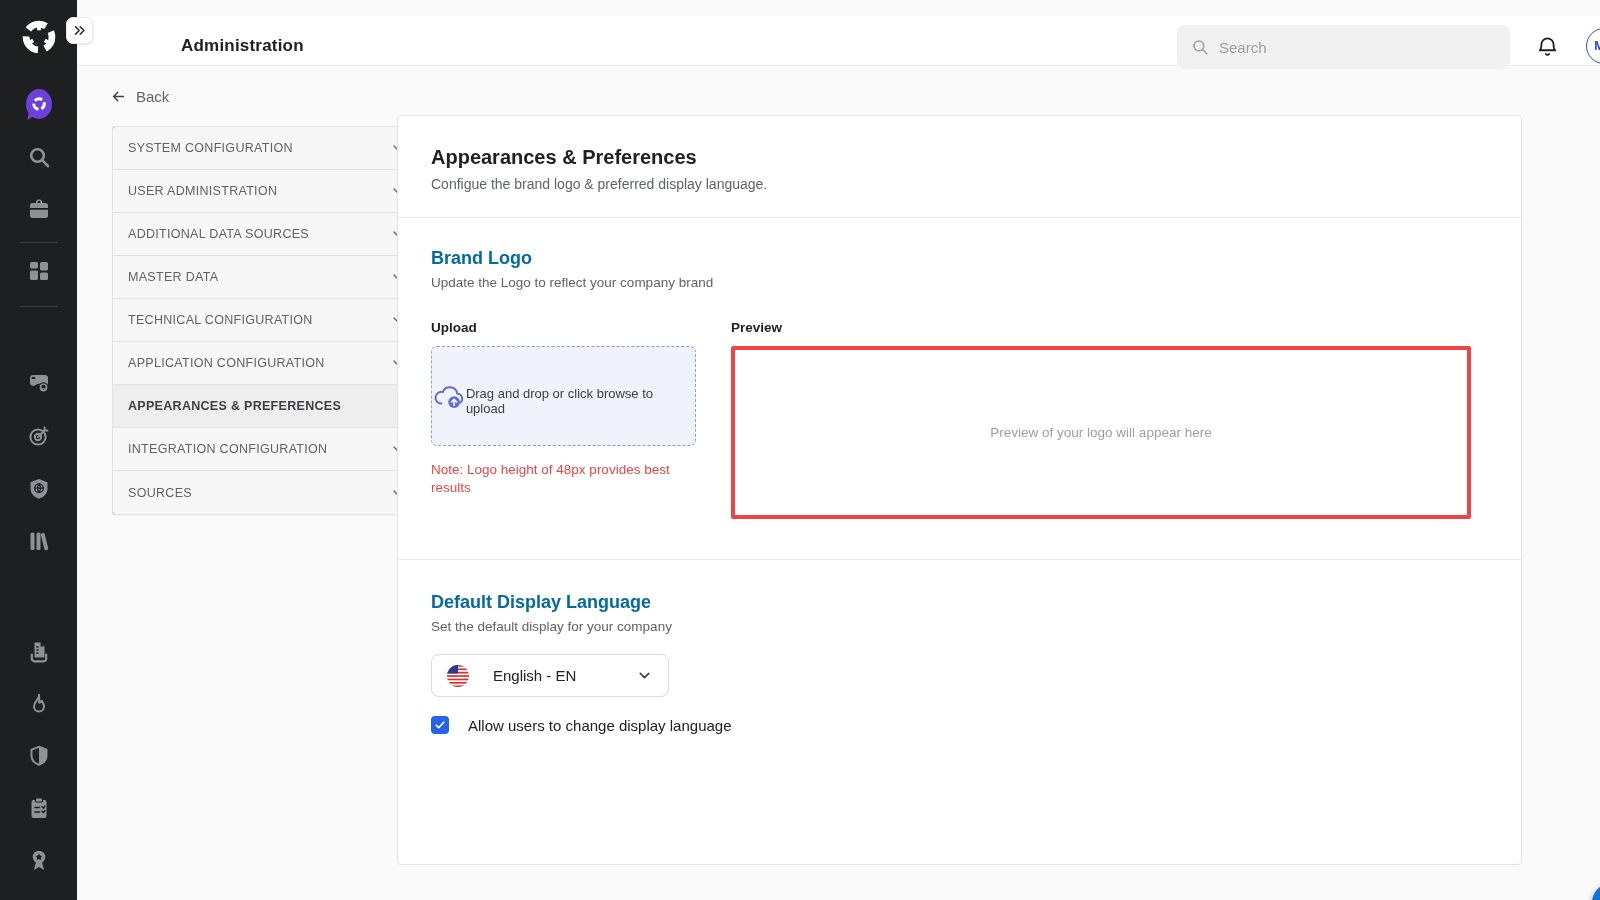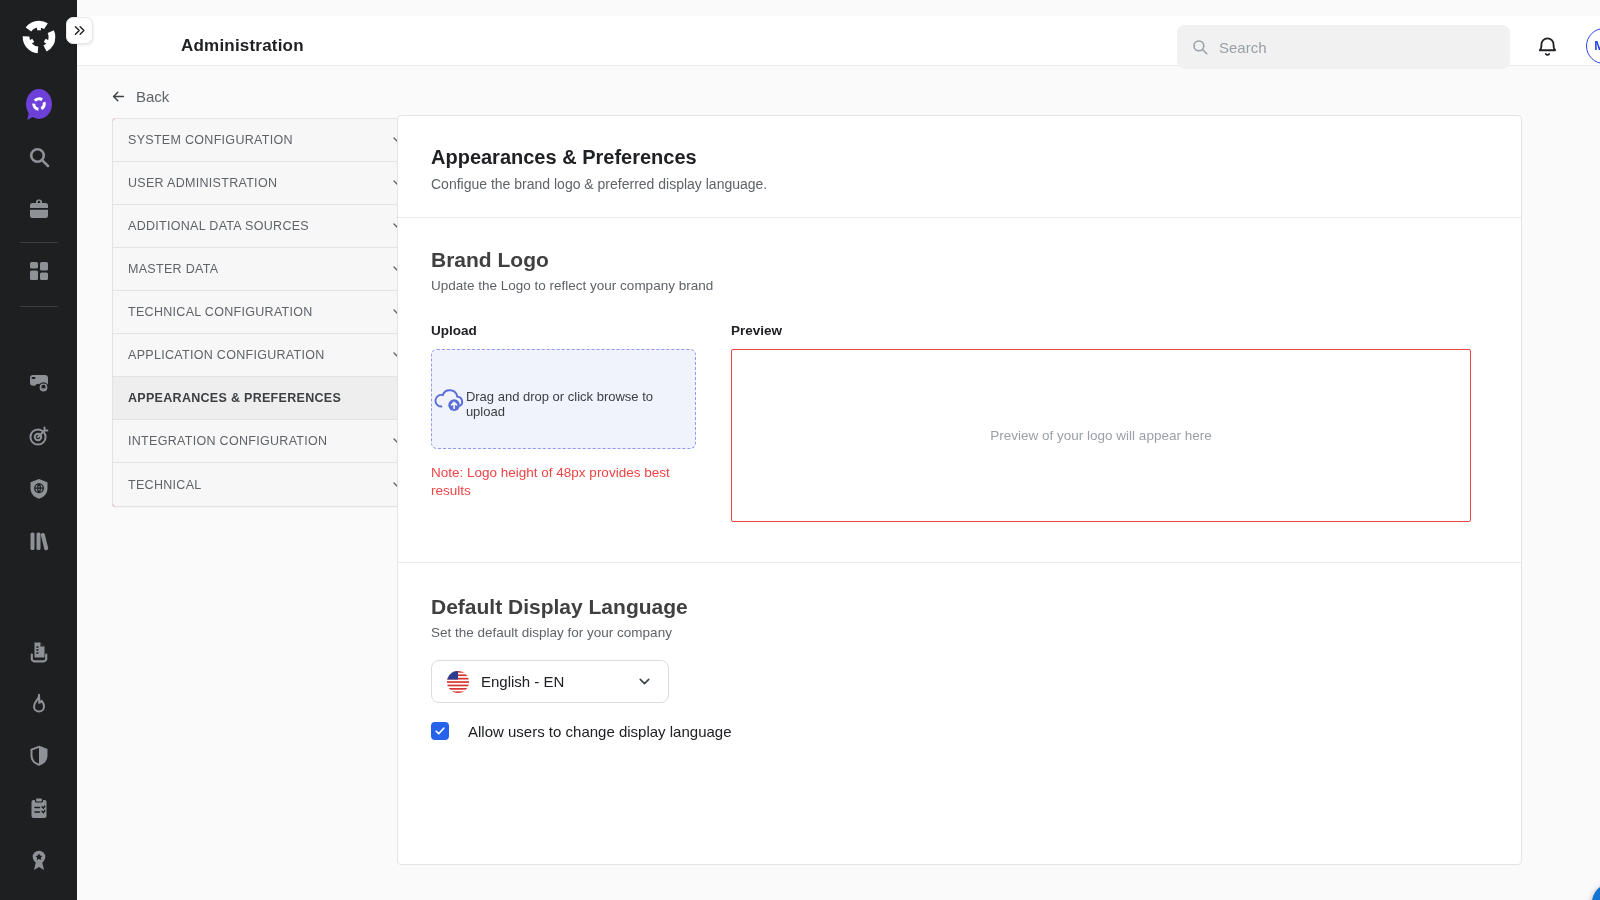--- a/index.html
+++ b/index.html
@@ -26,53 +26,53 @@
   .search-box input::placeholder { color:#9aa0a6; }
   .bell { position:absolute; left:1458px; top:18px; width:25px; height:26px; cursor:pointer; }
   .avatar { position:absolute; left:1509px; top:12px; width:36px; height:36px; border-radius:50%; border:1.6px solid #2946e5; background:#fff; display:flex; align-items:center; justify-content:center; font-size:12.5px; font-weight:700; color:#2946e5; cursor:pointer; }
 
   
   .content { position:absolute; left:77px; top:62px; right:0; bottom:0; background:#fafafa; }
   .back-link { position:absolute; left:33px; top:26px; display:flex; align-items:center; gap:9px; color:#5f6368; font-size:15px; cursor:pointer; }
   .back-link svg { width:17px; height:17px; }
 
   
-  .accordion { position:absolute; left:35px; top:56px; width:310px; border:1px solid #e3e3e3; border-radius:3px; overflow:hidden; background:#be185d; box-shadow:0 1px 1px rgba(0,0,0,.03); }
+  .accordion { position:absolute; left:35px; top:64px; width:310px; border:1px solid #e3e3e3; border-radius:3px; overflow:hidden; background:#be185d; box-shadow:0 1px 1px rgba(0,0,0,.03); }
   .acc-item { height:43px; display:flex; align-items:center; justify-content:space-between; padding:0 15px; border-bottom:1px solid #e3e3e3; background:#f7f7f7; cursor:pointer; }
   .acc-item:last-child { border-bottom:none; }
   .acc-item .acc-label { font-size:12.5px; letter-spacing:.3px; color:#5f6368; font-weight:500; }
   .acc-item svg { width:16px; height:16px; flex:0 0 auto; }
   .acc-item.active { background:#eeeeee; }
   .acc-item.active .acc-label { font-weight:700; color:#3c4043; }
 
   
   .card { position:absolute; left:320px; top:53px; width:1125px; height:750px; background:#fff; border:1px solid #e4e4e4; border-radius:4px; }
   .card-head { padding:30px 33px 25px 33px; border-bottom:1px solid #eaeaea; }
   .card-title { font-size:20px; font-weight:700; color:#202124; }
   .card-sub { font-size:14px; color:#5f6368; margin-top:7px; }
 
   .section-1 { padding:30px 50px 40px 33px; border-bottom:1px solid #eaeaea; }
-  .sec-title { font-size:21px; font-weight:700; color:#404040; }
+  .sec-title { font-size:18px; font-weight:700; color:#0369a1; }
   .sec-sub { font-size:13.5px; color:#5f6368; margin-top:6px; }
 
   .logo-row { display:flex; margin-top:30px; }
   .upload-col { width:265px; margin-right:35px; flex:0 0 auto; }
   .col-label { font-size:13.5px; font-weight:700; color:#202124; margin-bottom:11px; }
   .upload-box { height:100px; background:#f0f2fc; border:1.5px dashed #8f9bef; border-radius:6px; display:flex; flex-direction:row; align-items:center; justify-content:center; cursor:pointer; }
   .upload-box svg { width:34px; height:27px; }
   .upload-caption { font-size:13px; color:#3c4043; margin-top:9px; }
   .upload-note { font-size:13.5px; color:#ef4444; margin-top:15px; line-height:1.35; }
   .preview-col { flex:1; }
-  .preview-box { height:173px; background:#fff; border:1px solid #ef4444; border-radius:2px; display:flex; align-items:center; justify-content:center; }
+  .preview-box { height:173px; background:#fff; border:4px solid #ef4444; border-radius:2px; display:flex; align-items:center; justify-content:center; }
   .preview-placeholder { font-size:13.5px; color:#9aa0a6; }
 
   .section-2 { padding:32px 33px; }
   .lang-select { margin-top:20px; width:238px; height:43px; border:1px solid #dadce0; border-radius:8px; background:#fff; display:flex; align-items:center; padding:0 15px; cursor:pointer; }
   .lang-select .flag { width:22px; height:22px; flex:0 0 auto; }
-  .lang-value { font-size:15px; color:#202124; margin-left:12px; }
+  .lang-value { font-size:15px; color:#202124; margin-left:24px; }
   .lang-select .chev { margin-left:auto; width:17px; height:17px; }
   .allow-row { display:flex; align-items:center; margin-top:19px; gap:19px; cursor:pointer; }
   .checkbox { width:18px; height:18px; border-radius:4px; background:#2563eb; display:flex; align-items:center; justify-content:center; flex:0 0 auto; }
   .checkbox svg { width:12px; height:12px; }
   .allow-label { font-size:15px; color:#202124; }
 
   .help-fab { position:absolute; left:1515px; top:821px; width:40px; height:40px; border-radius:50%; background:#1273d2; color:#fff; font-size:19px; font-weight:700; display:flex; align-items:center; justify-content:center; box-shadow:0 2px 6px rgba(0,0,0,.35); cursor:pointer; z-index:50; }
 </style>
 </head>
 <body>
@@ -281,21 +281,21 @@
     <div class="acc-item active">
       <span class="acc-label">APPEARANCES &amp; PREFERENCES</span>
     </div>
     <div class="acc-item">
       <span class="acc-label">INTEGRATION CONFIGURATION</span>
       <svg viewBox="0 0 24 24" fill="none" stroke="#5f6368" stroke-width="2" stroke-linecap="round">
           <path d="M6 9l6 6 6-6"></path>
         </svg>
     </div>
     <div class="acc-item">
-      <span class="acc-label">TECHNICAL</span>
+      <span class="acc-label">SOURCES</span>
       <svg viewBox="0 0 24 24" fill="none" stroke="#5f6368" stroke-width="2" stroke-linecap="round">
           <path d="M6 9l6 6 6-6"></path>
         </svg>
     </div>
   </div>
 
   <div class="card">
     <div class="card-head">
       <div class="card-title">Appearances &amp; Preferences</div>
       <div class="card-sub">Configue the brand logo &amp; preferred display language.</div>

